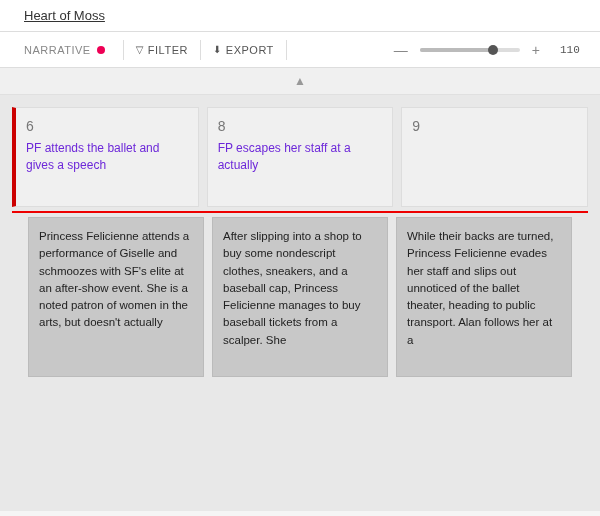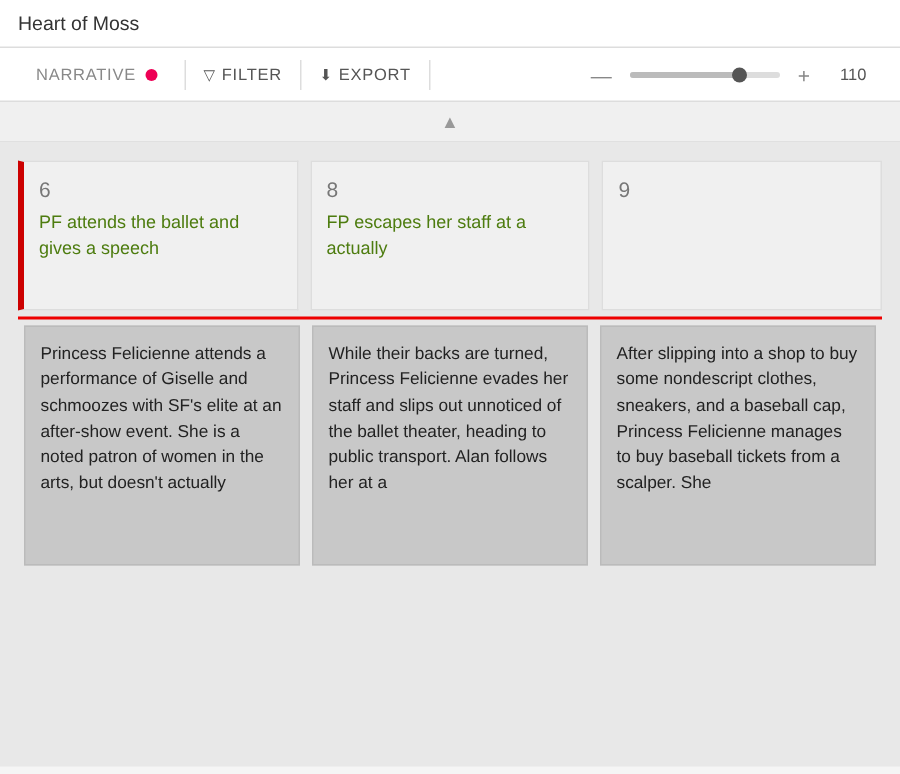--- a/index.html
+++ b/index.html
@@ -8,24 +8,25 @@
       font-size: 13px;
       background: #f5f5f5;
       width: 600px;
       height: 516px;
       overflow: hidden;
     }
 
     
     .title-bar {
       background: #fff;
-      padding: 8px 12px;
+      padding: 8px 24px;
       font-size: 13px;
       color: #333;
       border-bottom: 1px solid #ddd;
+      text-decoration: underline;
     }
 
     
     .toolbar {
       display: flex;
       align-items: center;
       background: #fff;
       border-bottom: 1px solid #ddd;
       padding: 6px 12px;
       gap: 0;
@@ -122,20 +123,21 @@
       top: -3px;
       left: 68%;
       cursor: pointer;
     }
 
     .zoom-value {
       font-size: 11px;
       color: #555;
       margin-left: 8px;
       min-width: 28px;
+      font-family: Liberation Mono, monospace;
     }
 
     
     .scroll-hint {
       display: flex;
       justify-content: center;
       padding: 6px 0;
       background: #f0f0f0;
       border-bottom: 1px solid #e0e0e0;
     }
@@ -169,30 +171,30 @@
     }
 
     .card-number {
       font-size: 14px;
       color: #777;
       margin-bottom: 6px;
     }
 
     .card-title {
       font-size: 12px;
-      color: #4d7c0f;
+      color: #6d28d9;
       line-height: 1.4;
     }
 
     
     .desc-cards-grid {
       display: grid;
       grid-template-columns: repeat(3, 1fr);
       gap: 0;
-      padding: 0 12px;
+      padding: 0 24px;
       margin-top: 0;
     }
 
     .desc-card {
       background: #c8c8c8;
       margin: 4px;
       padding: 10px;
       border: 1px solid #bbb;
       min-height: 160px;
     }
@@ -285,22 +287,22 @@
 
   <div class="red-separator"></div>
 
   <div class="desc-cards-grid">
 
     <div class="desc-card">
       <div class="desc-text">Princess Felicienne attends a performance of Giselle and schmoozes with SF's elite at an after-show event. She is a noted patron of women in the arts, but doesn't actually</div>
     </div>
 
     <div class="desc-card">
+      <div class="desc-text">After slipping into a shop to buy some nondescript clothes, sneakers, and a baseball cap, Princess Felicienne manages to buy baseball tickets from a scalper. She</div>
+    </div>
+
+    <div class="desc-card">
       <div class="desc-text">While their backs are turned, Princess Felicienne evades her staff and slips out unnoticed of the ballet theater, heading to public transport. Alan follows her at a</div>
     </div>
 
-    <div class="desc-card">
-      <div class="desc-text">After slipping into a shop to buy some nondescript clothes, sneakers, and a baseball cap, Princess Felicienne manages to buy baseball tickets from a scalper. She</div>
-    </div>
-
   </div>
 
 </div>
 
 </body></html>

